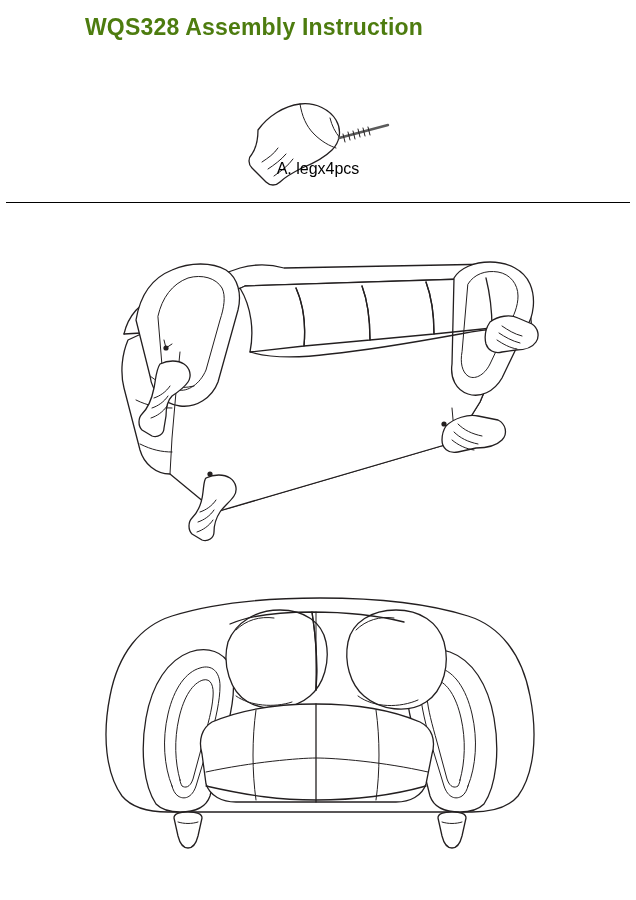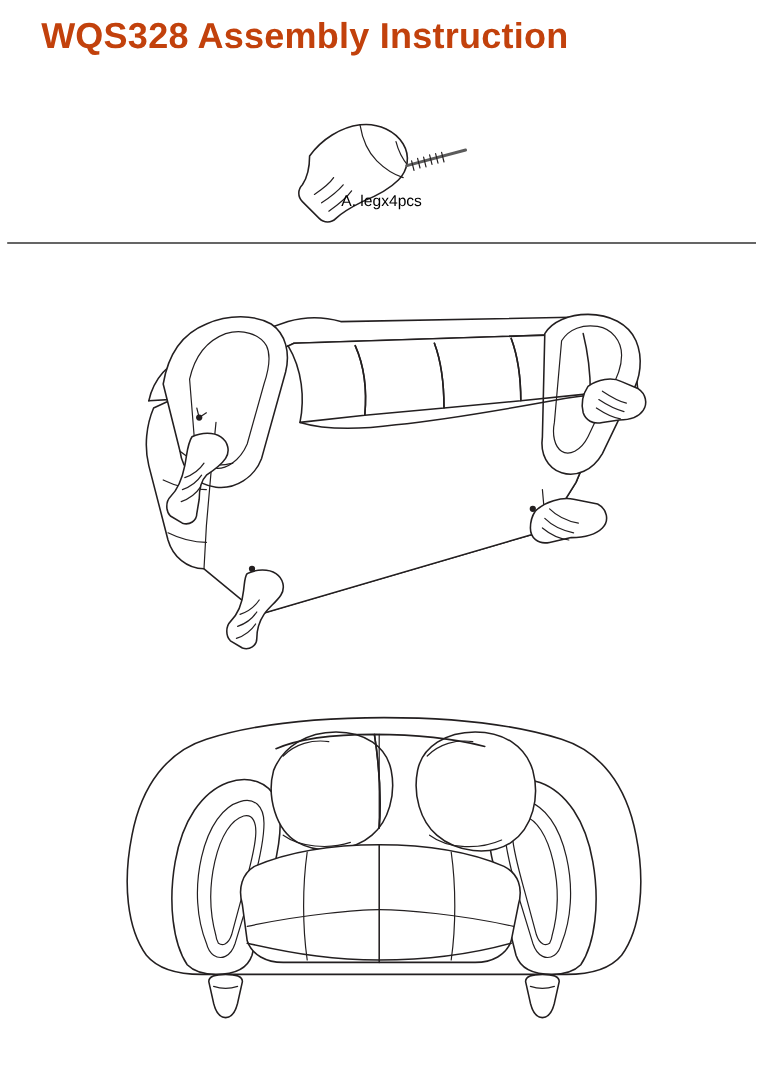--- a/index.html
+++ b/index.html
@@ -20,39 +20,39 @@
     width: 636px;
     height: 900px;
     background: #ffffff;
   }
   .title {
     position: absolute;
     top: 14px;
     left: 0;
     width: 508px;
     text-align: center;
-    font-size: 30px;
+    font-size: 23px;
     font-weight: bold;
     letter-spacing: 0.2px;
-    color: #c2410c;
+    color: #4d7c0f;
   }
   .parts-area {
     position: absolute;
     top: 58px;
     left: 0;
     width: 636px;
     height: 130px;
   }
   .part-caption {
     position: absolute;
     top: 160px;
     left: 0;
     width: 636px;
     text-align: center;
-    font-size: 13px;
+    font-size: 16px;
     color: #000000;
   }
   .divider {
     position: absolute;
     top: 202px;
     left: 6px;
     width: 624px;
     height: 0;
     border-top: 1.6px solid #000000;
   }

